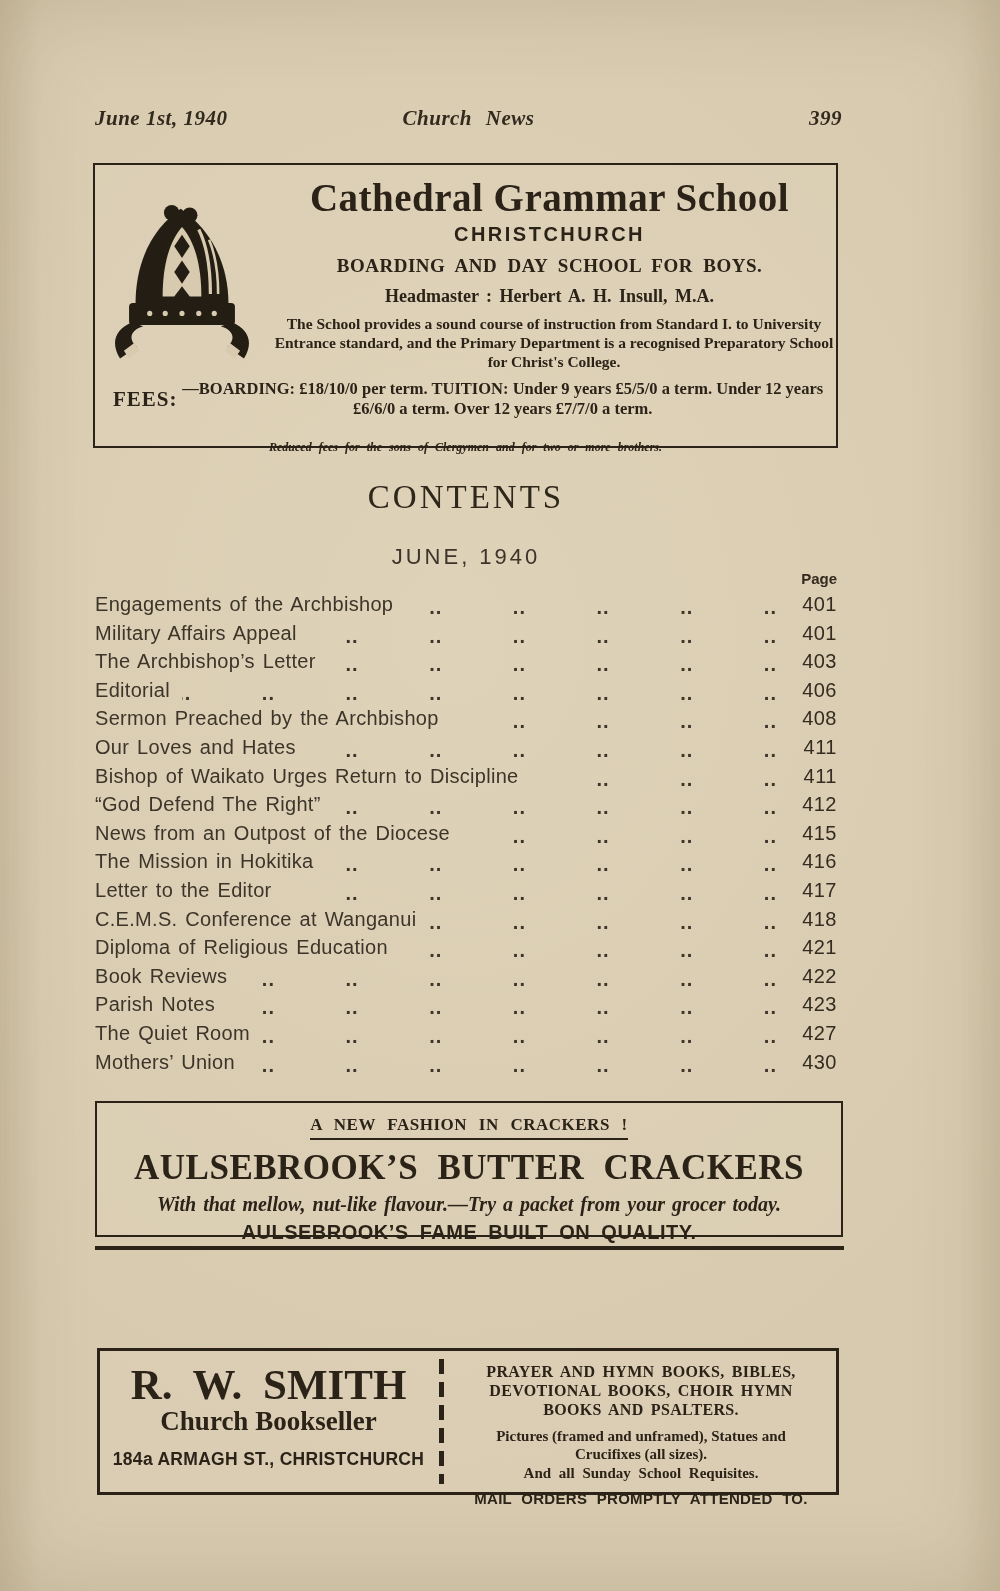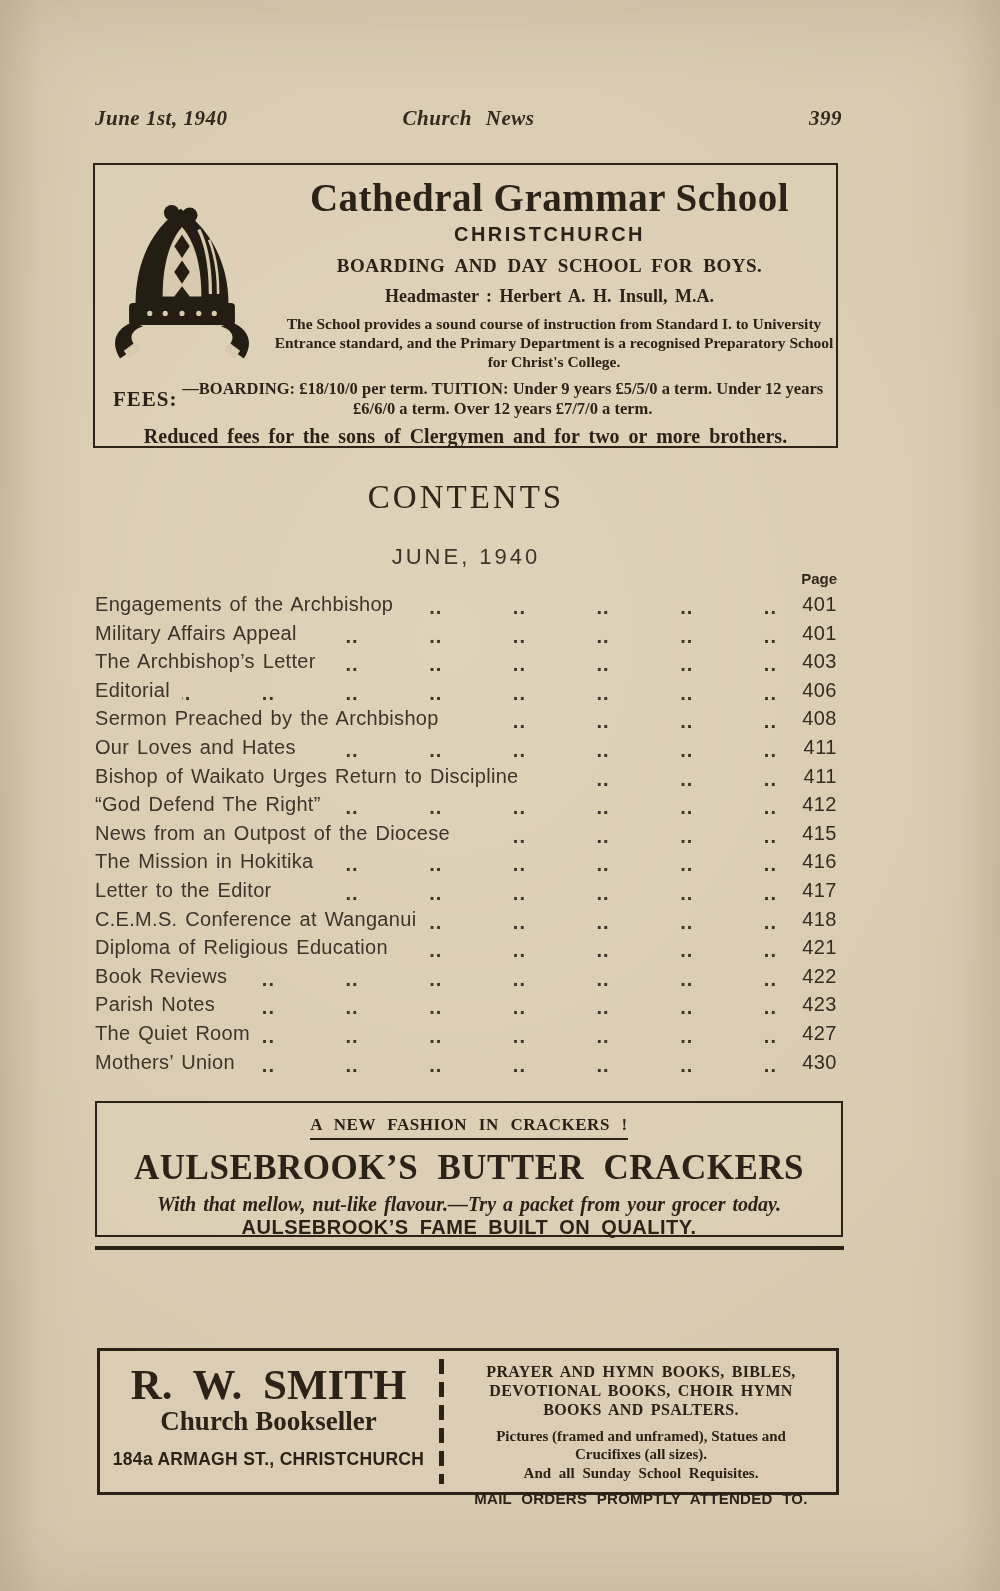--- a/index.html
+++ b/index.html
@@ -36,21 +36,21 @@
   .mitre{position:absolute;left:16px;top:22px;width:142px;height:196px;}
   .school-content{margin-left:168px;padding-top:13px;text-align:center;}
   .school-title{font-size:39px;font-weight:bold;line-height:1.0;letter-spacing:.5px;}
   .school-city{font-family:"Liberation Sans",sans-serif;font-weight:bold;font-size:20px;letter-spacing:2.5px;margin-top:6px;}
   .school-sub{font-weight:bold;font-size:19px;margin-top:9px;word-spacing:5px;letter-spacing:.5px;}
   .school-head{font-weight:bold;font-size:18px;margin-top:9px;word-spacing:3px;}
   .school-desc{font-weight:bold;font-size:15.5px;line-height:1.22;width:582px;margin:8px auto 0 auto;}
   .fees-row{display:flex;align-items:center;padding:0 10px 0 18px;margin-top:7px;}
   .fees-label{font-weight:bold;font-size:21px;letter-spacing:1px;white-space:nowrap;}
   .fees-text{font-weight:bold;font-size:16.5px;line-height:1.25;margin-left:2px;text-align:center;}
-  .reduced{font-weight:bold;font-size:20px;margin-top:5px;text-align:center;word-spacing:4px;}
+  .reduced{font-weight:bold;font-size:12px;margin-top:20px;text-align:center;word-spacing:4px;font-style:italic;}
 
   
   .contents-heading{top:479px;left:95px;width:742px;text-align:center;
     font-size:33px;letter-spacing:3px;font-weight:500;color:#30271b;}
   .contents-sub{top:544px;left:95px;width:742px;text-align:center;
     font-family:"Liberation Sans",sans-serif;font-size:22px;letter-spacing:3px;color:#3d342a;}
   .page-label{top:570px;left:95px;width:742px;text-align:right;
     font-family:"Liberation Sans",sans-serif;font-weight:bold;font-size:15px;color:#33291d;}
   .toc{top:593px;left:95px;width:742px;font-family:"Liberation Sans",sans-serif;color:#3d352a;}
   .toc-row{display:flex;align-items:baseline;height:28.6px;font-size:20px;}
@@ -58,21 +58,21 @@
   .toc-leader{flex:1;overflow:hidden;display:flex;flex-direction:row-reverse;margin:0 14px 0 12px;align-self:stretch;align-items:baseline;}
   .toc-leader span{white-space:nowrap;word-spacing:64px;letter-spacing:1px;font-weight:bold;line-height:28.6px;}
   .toc-page{width:46px;text-align:right;font-weight:500;letter-spacing:.5px;color:#352c20;}
 
   
   .crackers-box{top:1101px;left:95px;width:744px;height:132px;border:2.5px solid #2c2318;text-align:center;background:rgba(228,216,190,.25);}
   .crackers-kicker{display:inline-block;margin-top:12px;font-weight:bold;font-size:17px;word-spacing:7px;letter-spacing:.5px;
     border-bottom:2px solid #2c2318;padding-bottom:3px;}
   .crackers-title{margin-top:8px;font-weight:bold;font-size:35px;word-spacing:10px;letter-spacing:.5px;}
   .crackers-tagline{margin-top:5px;font-style:italic;font-weight:bold;font-size:20px;word-spacing:2px;}
-  .crackers-footer{font-family:"Liberation Sans",sans-serif;font-weight:bold;font-size:20px;word-spacing:5px;letter-spacing:.5px;}
+  .crackers-footer{margin-top:5px;font-family:"Liberation Sans",sans-serif;font-weight:bold;font-size:20px;word-spacing:5px;letter-spacing:.5px;}
   .crackers-rule{top:1246px;left:95px;width:749px;height:4px;background:#2c2318;}
 
   
   .smith-box{top:1348px;left:97px;width:736px;height:141px;border:3px solid #2c2318;display:flex;background:rgba(228,216,190,.25);}
   .smith-left{width:337px;padding-top:12px;text-align:center;}
   .smith-name{font-weight:bold;font-size:43px;word-spacing:10px;line-height:1;}
   .smith-role{font-weight:bold;font-size:27px;margin-top:0;}
   .smith-addr{font-family:"Liberation Sans",sans-serif;font-weight:bold;font-size:17.5px;margin-top:12px;letter-spacing:.3px;}
   .smith-divider{width:5px;margin:8px 2px;
     background:repeating-linear-gradient(to bottom,#2c2318 0 15px,rgba(0,0,0,0) 15px 23px);}

